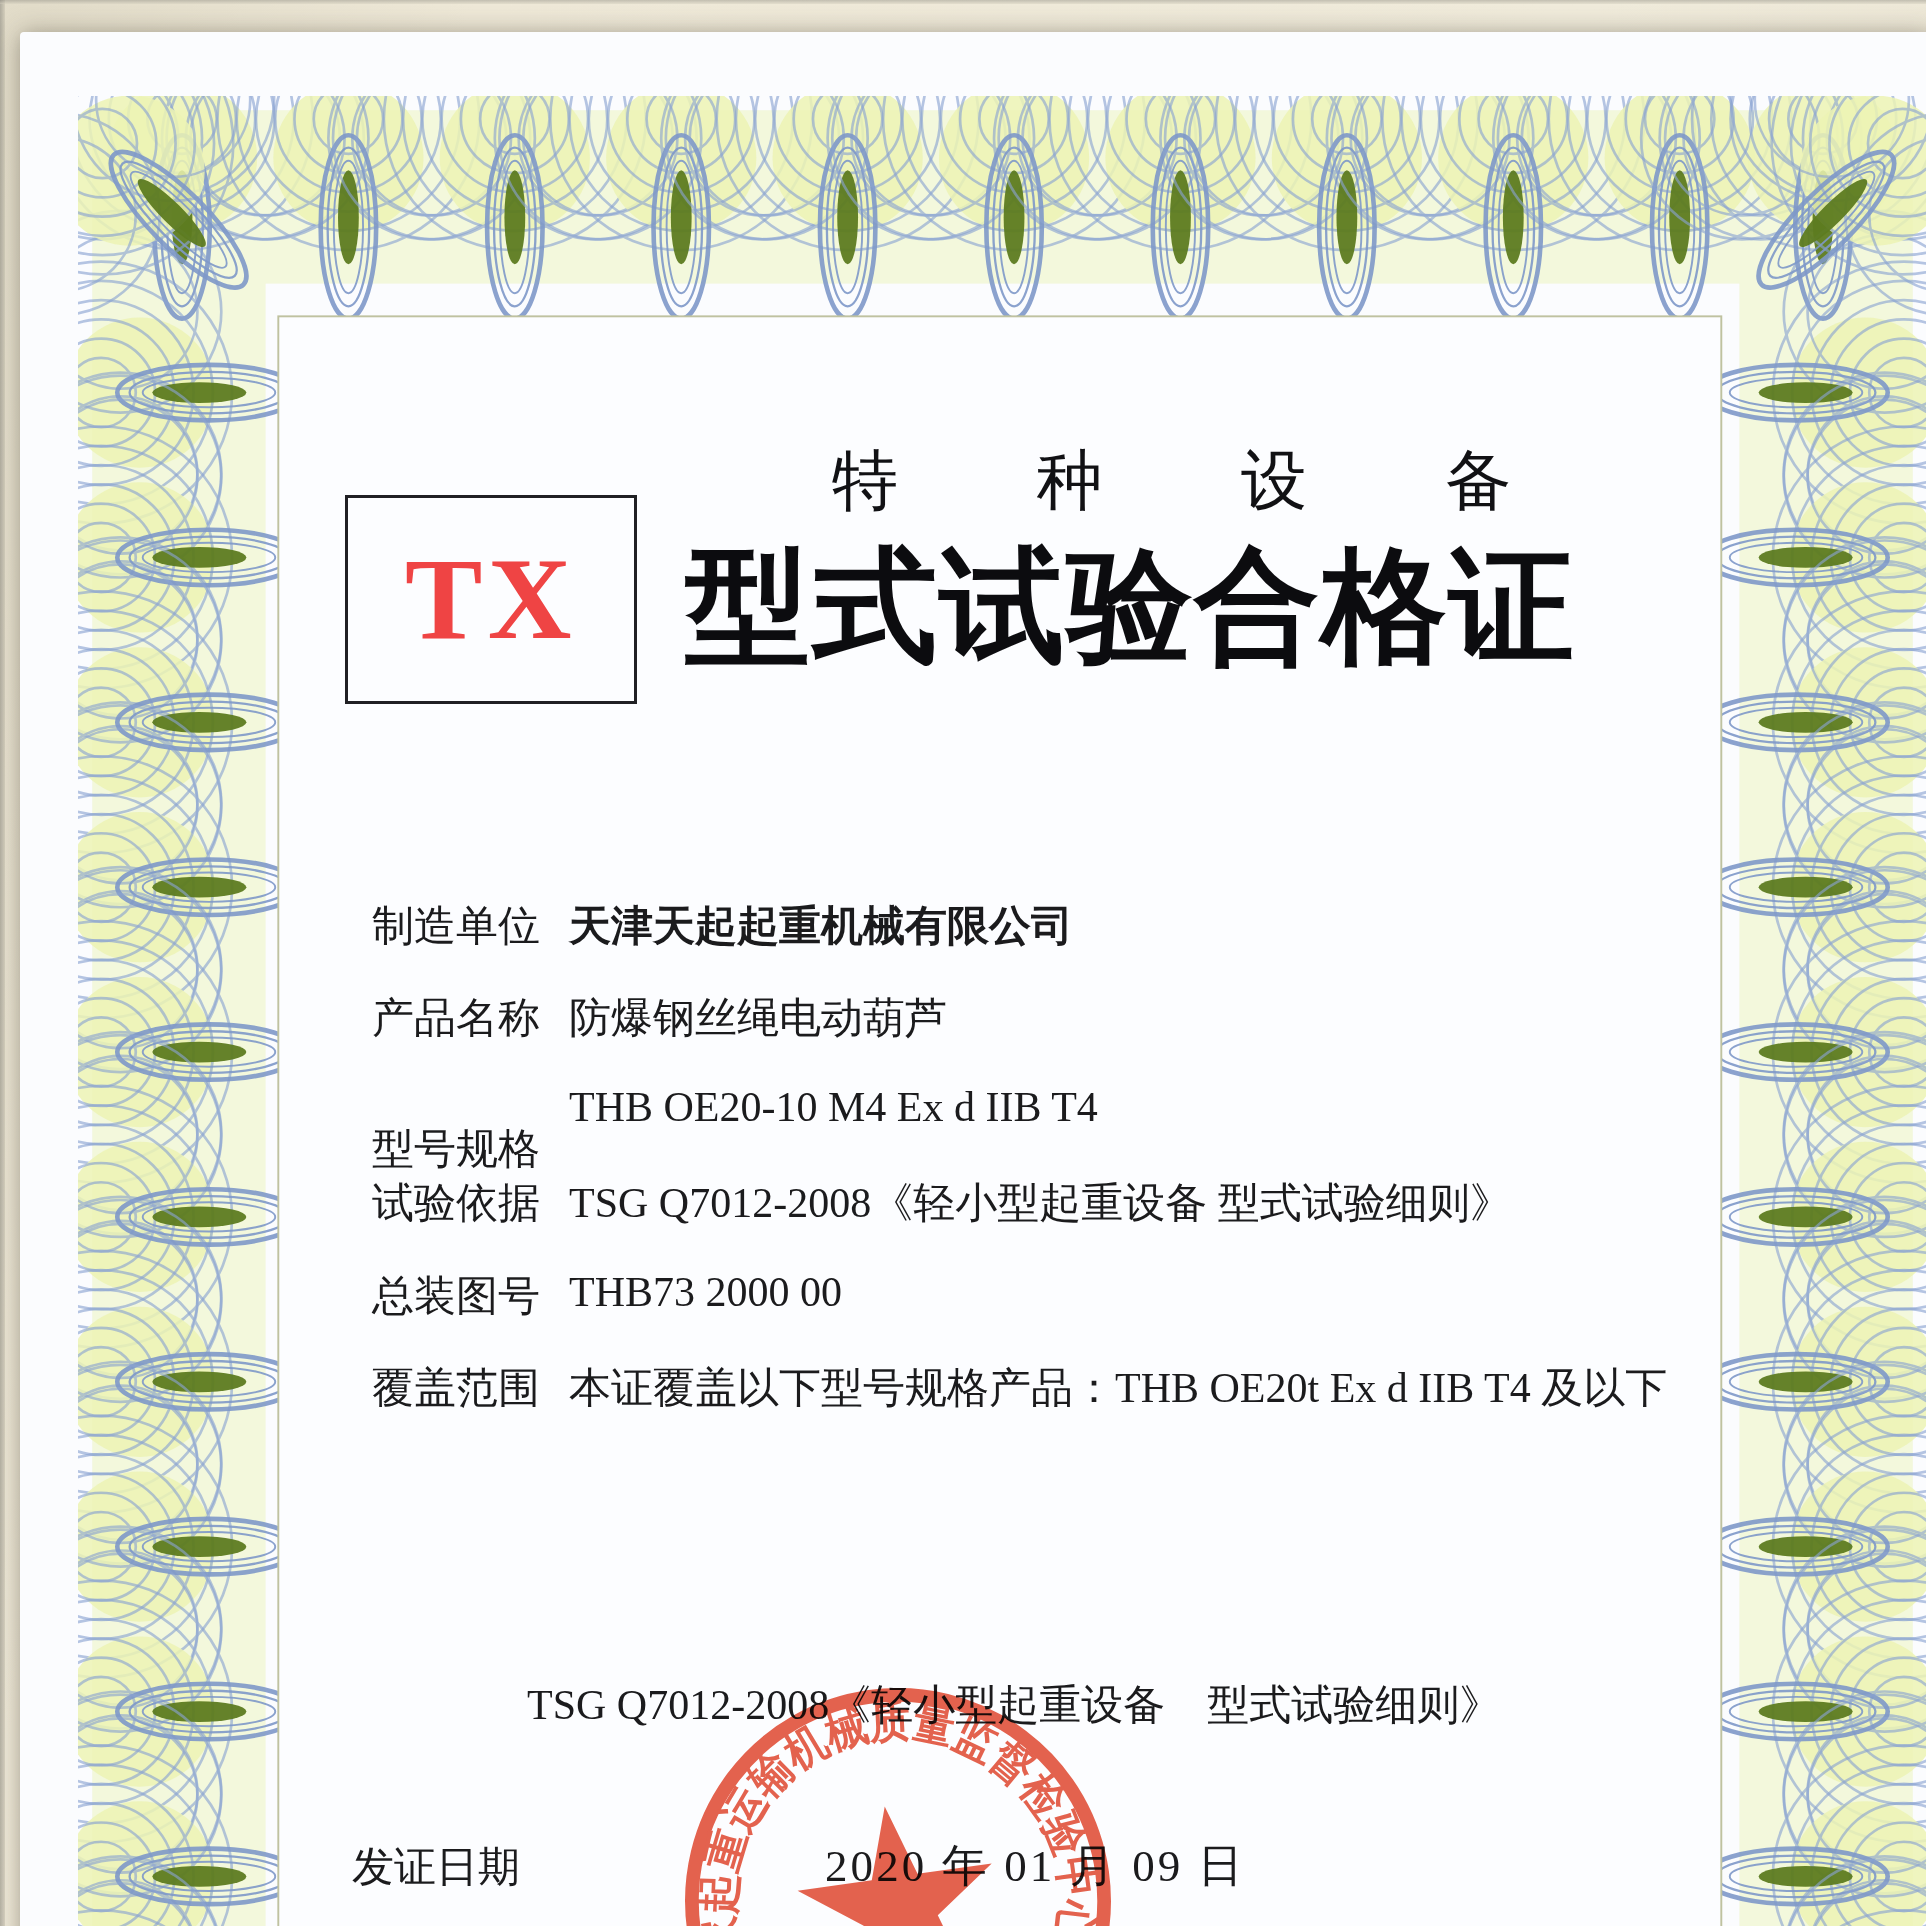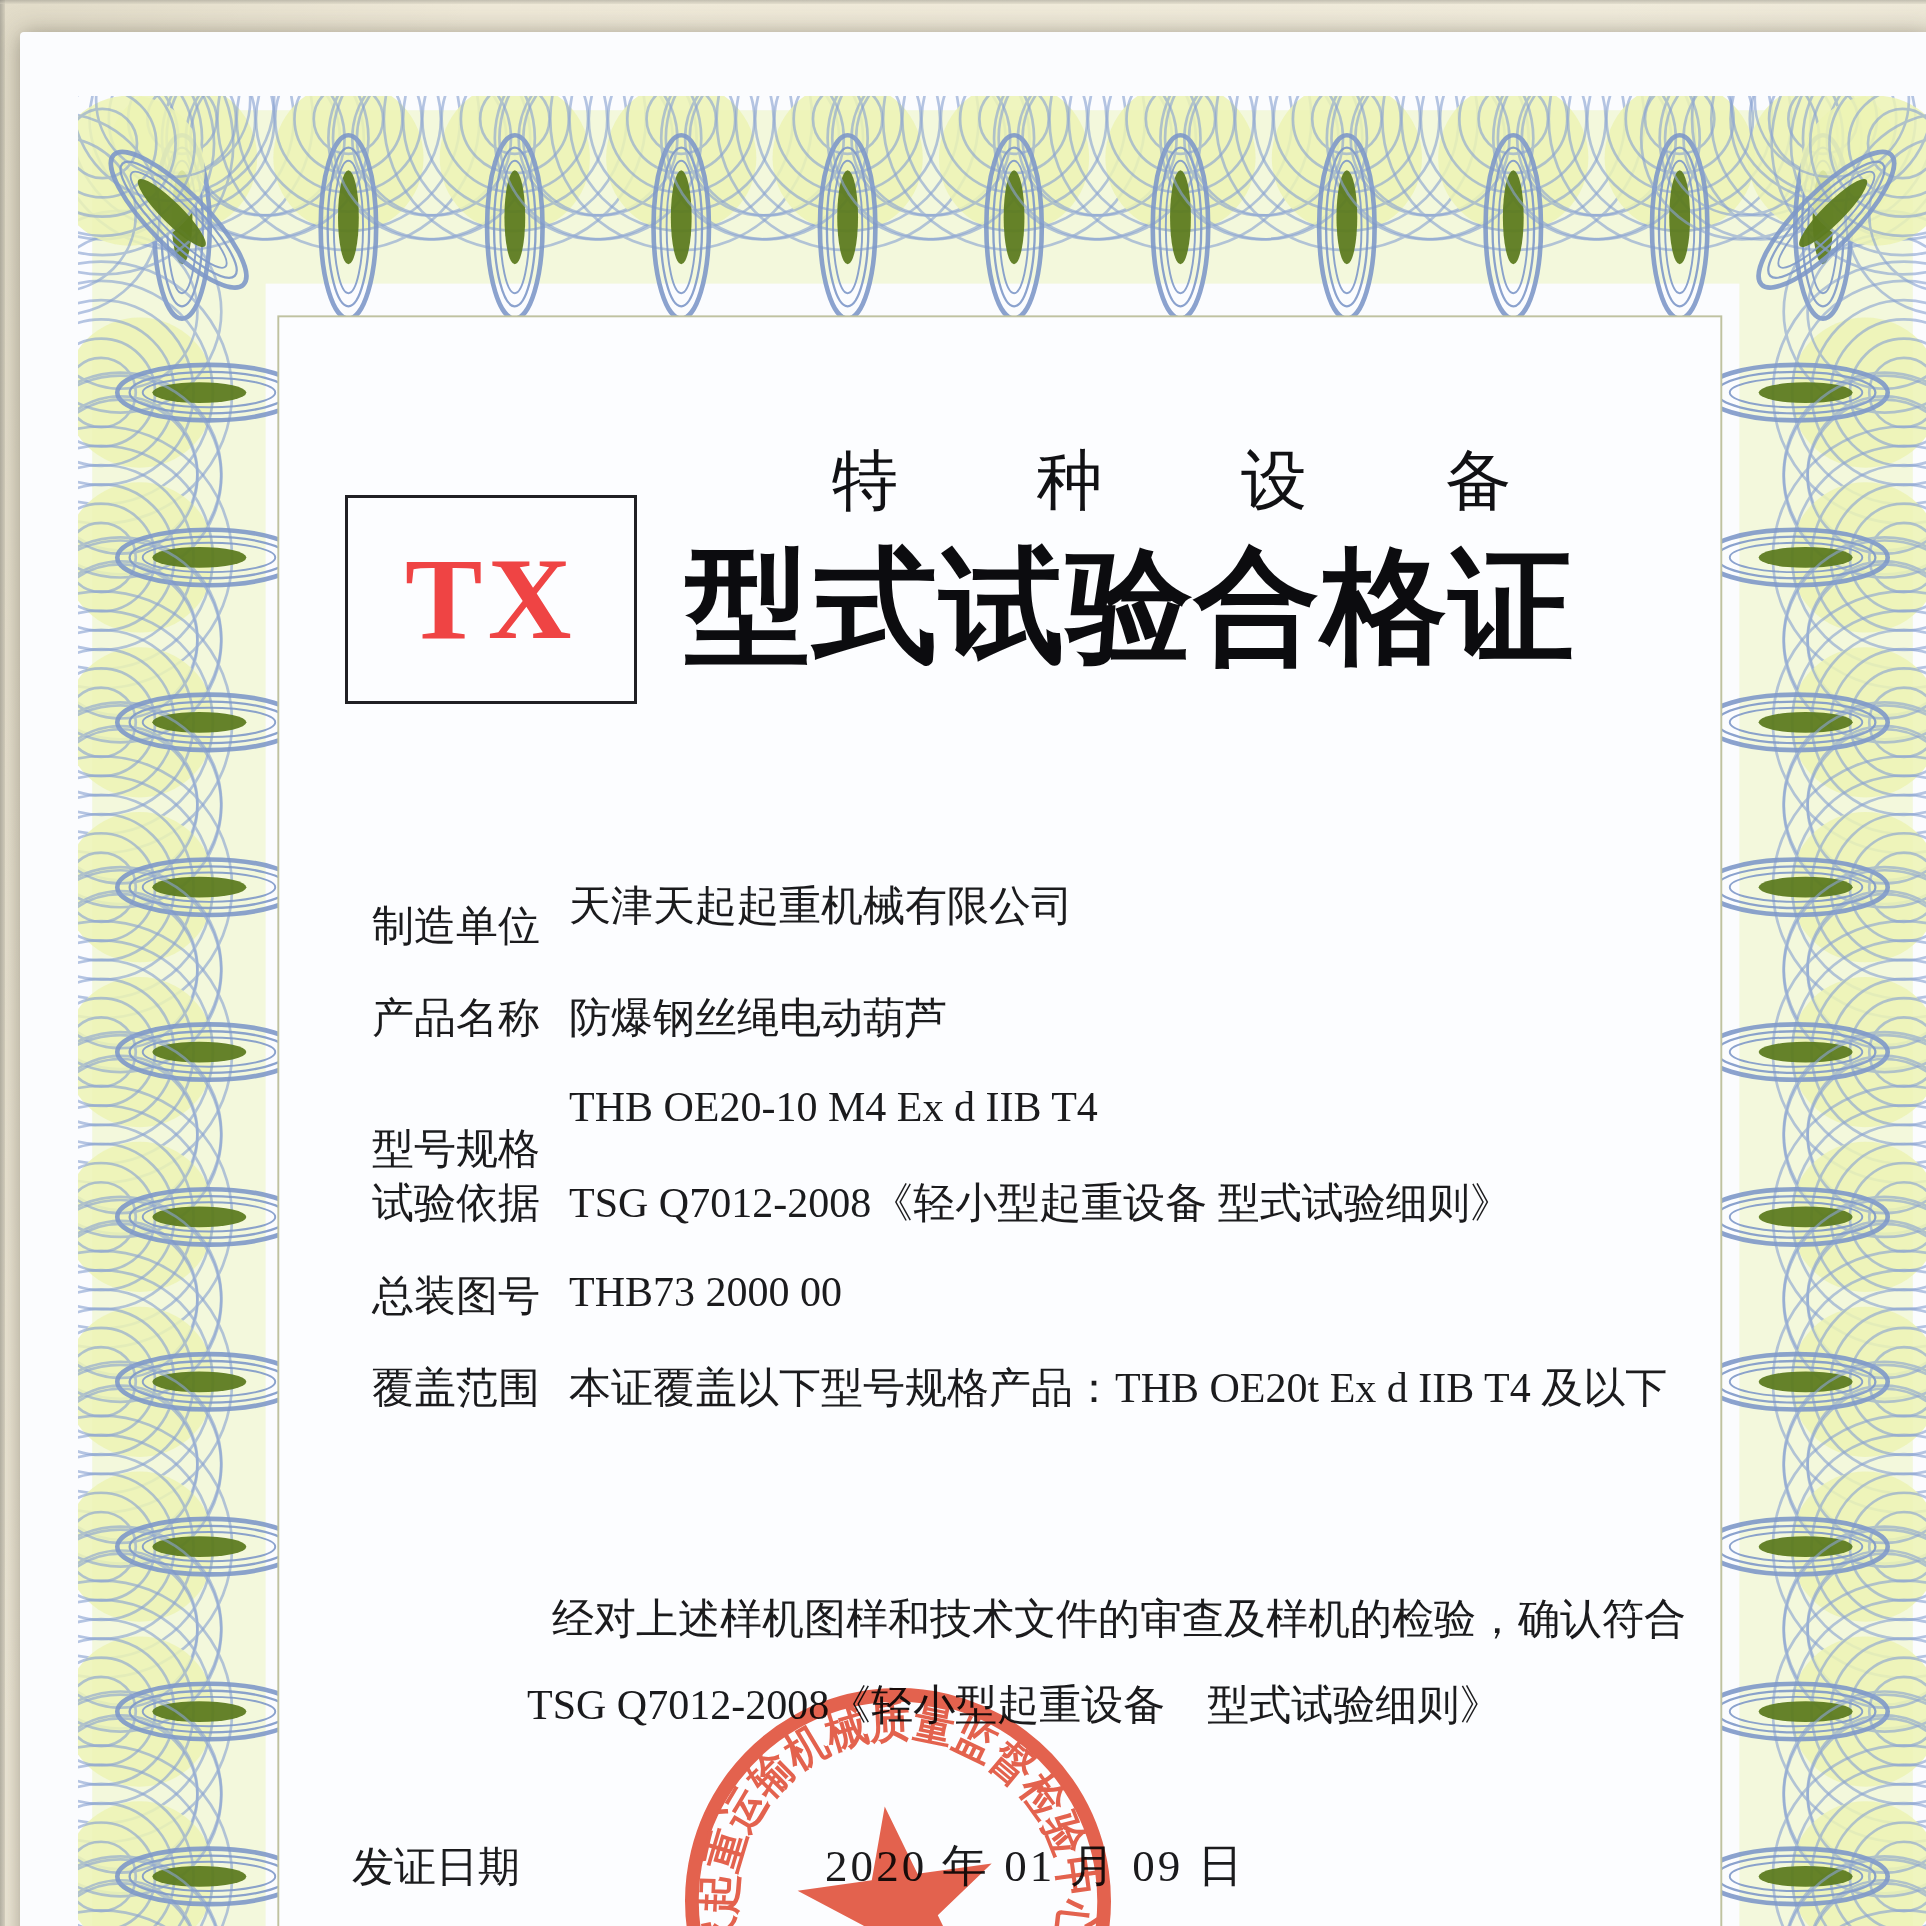--- a/index.html
+++ b/index.html
@@ -144,33 +144,32 @@
   </svg>
 
   <div class="abs" id="tx-box" style="left:325px;top:463px;">
     <span id="tx-mark">TX</span>
   </div>
 
   <div class="abs" id="hdr-small" style="left:812px;top:404px;">特 种 设 备</div>
   <div class="abs" id="page-title" style="left:665px;top:492px;">型式试验合格证</div>
 
   <div class="abs field-label" style="top:866px;">制造单位</div>
-  <div class="abs field-value" style="top:846px;">天津天起起重机械有限公司</div>
+  <div class="abs field-value" style="top:866px;font-weight:bold;">天津天起起重机械有限公司</div>
   <div class="abs field-label" style="top:958px;">产品名称</div>
   <div class="abs field-value" style="top:958px;">防爆钢丝绳电动葫芦</div>
   <div class="abs field-label" style="top:1089px;">型号规格</div>
   <div class="abs field-value" style="top:1051px;">THB OE20-10 M4 Ex d IIB T4</div>
   <div class="abs field-label" style="top:1143px;">试验依据</div>
   <div class="abs field-value" style="top:1143px;">TSG Q7012-2008《轻小型起重设备 型式试验细则》</div>
   <div class="abs field-label" style="top:1236px;">总装图号</div>
   <div class="abs field-value" style="top:1236px;">THB73 2000 00</div>
   <div class="abs field-label" style="top:1328px;">覆盖范围</div>
   <div class="abs field-value" style="top:1328px;">本证覆盖以下型号规格产品：THB OE20t Ex d IIB T4 及以下</div>
 
-  <div class="abs" id="stmt1" style="left:532px;top:1559px;">经对上述样机图样和技术文件的审查及样机的检验，确认符合</div>
   <div class="abs" id="stmt2" style="left:507px;top:1645px;">TSG Q7012-2008《轻小型起重设备　型式试验细则》</div>
 
   <div class="abs ink" id="date-label" style="left:332px;top:1807px;">发证日期</div>
   <div class="abs ink" id="date-value" style="left:805px;top:1804px;position:absolute;">2020 年 01 月 09 日</div>
 
   <div id="stamp-wrap" style="left:649px;top:1640px;">
     <svg viewBox="0 0 1200 1200" width="458" height="458" aria-hidden="true">
       <defs>
         <path id="ringPath" d="M 210.3,781.7 A 430 430 0 1 1 989.7,781.7" fill="none"></path>
         <path id="botPath" d="M 300,975 Q 600,1062 900,975" fill="none"></path>

